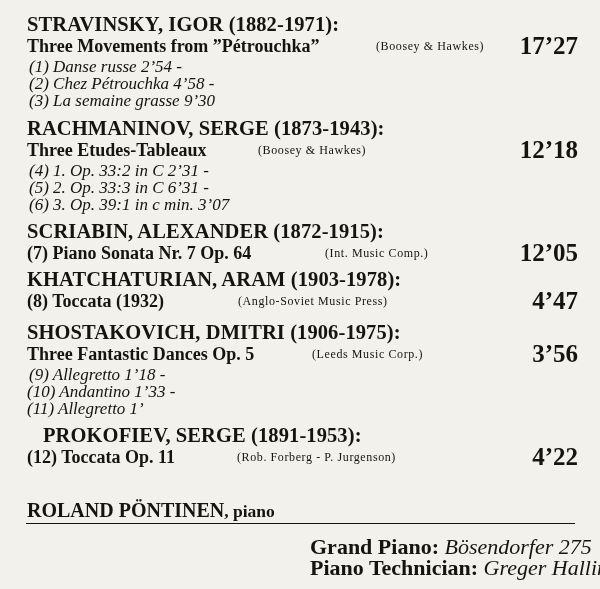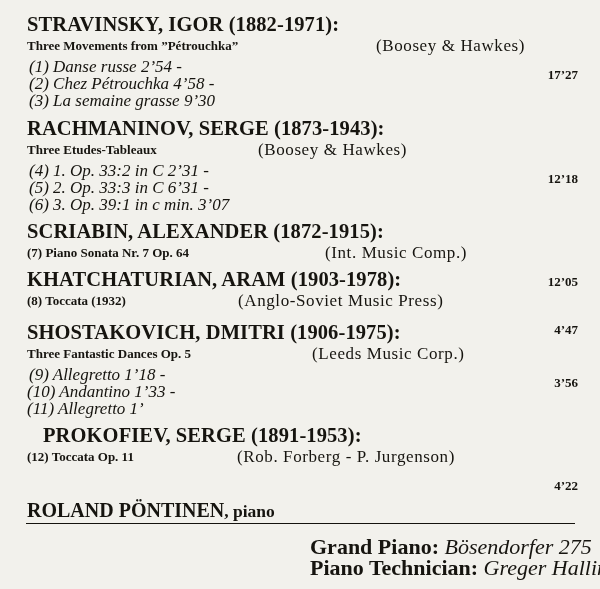--- a/index.html
+++ b/index.html
@@ -39,43 +39,42 @@
     font-size: 20.5px;
     font-weight: bold;
     letter-spacing: 0.1px;
     line-height: 24px;
     white-space: nowrap;
   }
   .title {
     position: absolute;
     left: 27px;
     top: 0;
-    font-size: 13px;
+    font-size: 18px;
     font-weight: bold;
     line-height: 24px;
     white-space: nowrap;
   }
   .publisher {
     position: absolute;
     top: 0;
-    font-size: 17px;
+    font-size: 12px;
     font-weight: normal;
     letter-spacing: 0.6px;
     line-height: 24px;
     white-space: nowrap;
   }
   .timing {
     position: absolute;
     right: 22px;
     top: 0;
-    font-size: 13px;
-    font-weight: bold;
-    line-height: 24px;
-    white-space: nowrap;
-    margin-top: 29px;
+    font-size: 25px;
+    font-weight: bold;
+    line-height: 24px;
+    white-space: nowrap;
   }
   .movement {
     position: absolute;
     left: 29px;
     top: 0;
     font-size: 17px;
     font-style: italic;
     line-height: 20px;
     white-space: nowrap;
   }

